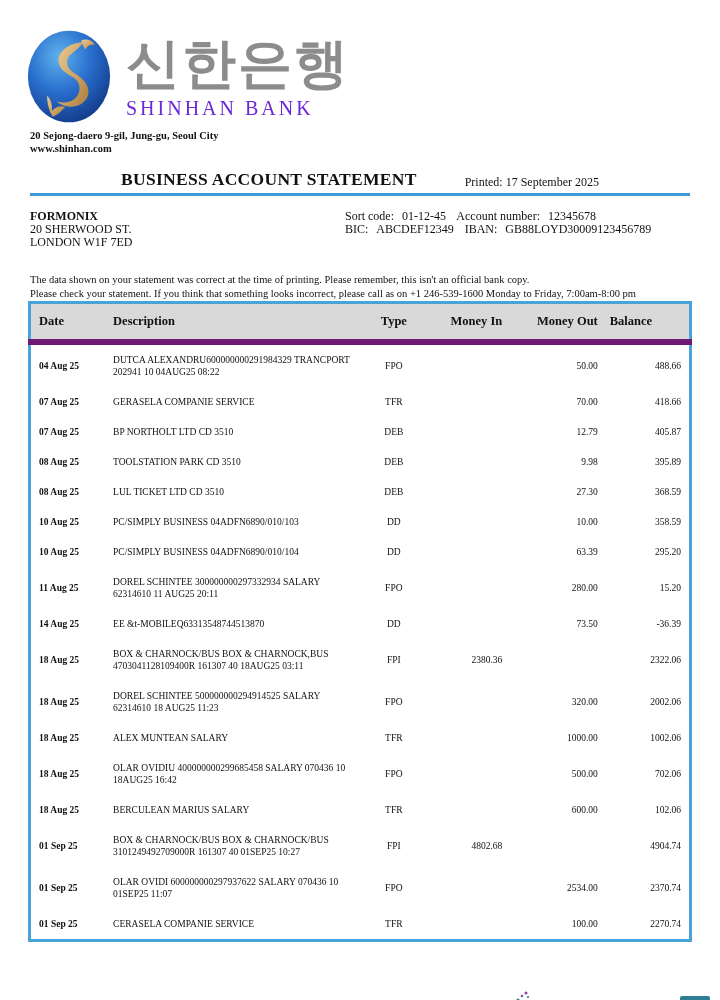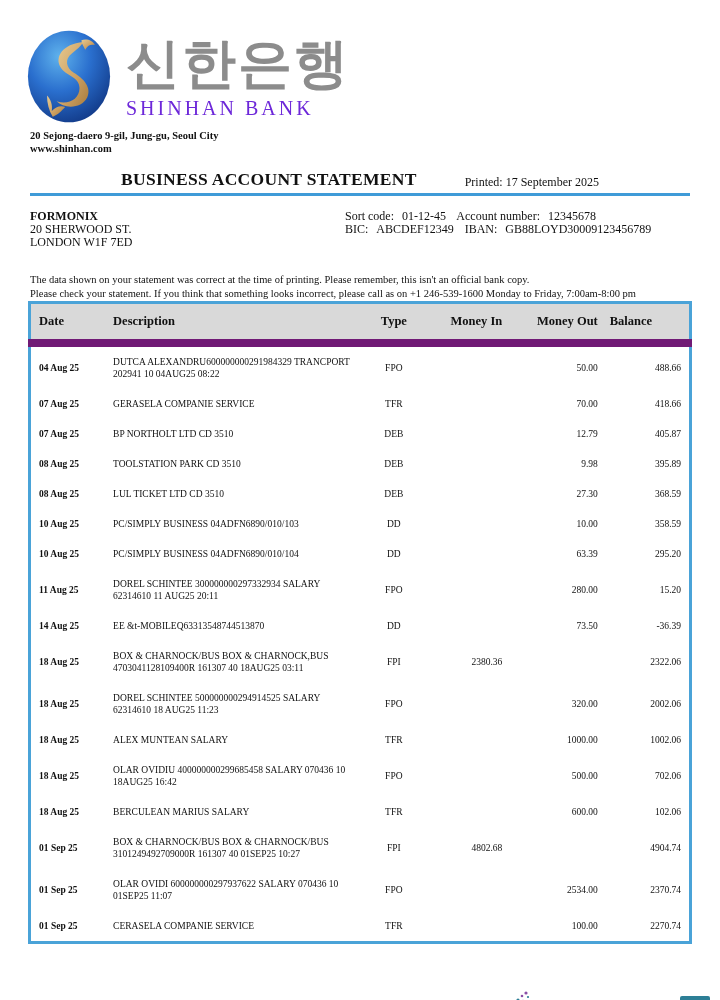--- a/index.html
+++ b/index.html
@@ -62,21 +62,21 @@
   .summary-heading{margin:28px 30px 10px 30px;font-size:13px;font-weight:bold;letter-spacing:0.4px;}
 
   
   table.stmt{
     width:664px;margin:0 28px;
     border-collapse:collapse;
     border:3px solid var(--table-border);
   }
   table.stmt thead th{
     background:var(--header-bg);
-    border-bottom:8px solid #701a75;
+    border-bottom:6px solid #701a75;
     font-size:12.5px;font-weight:bold;
     padding:10px 6px;text-align:left;
   }
   table.stmt td{
     font-size:9.5px;line-height:12px;
     padding:9px 6px;vertical-align:middle;
   }
   
   table.stmt th:nth-child(1){width:78px;padding-left:8px;}
   table.stmt th:nth-child(2){width:258px;}

